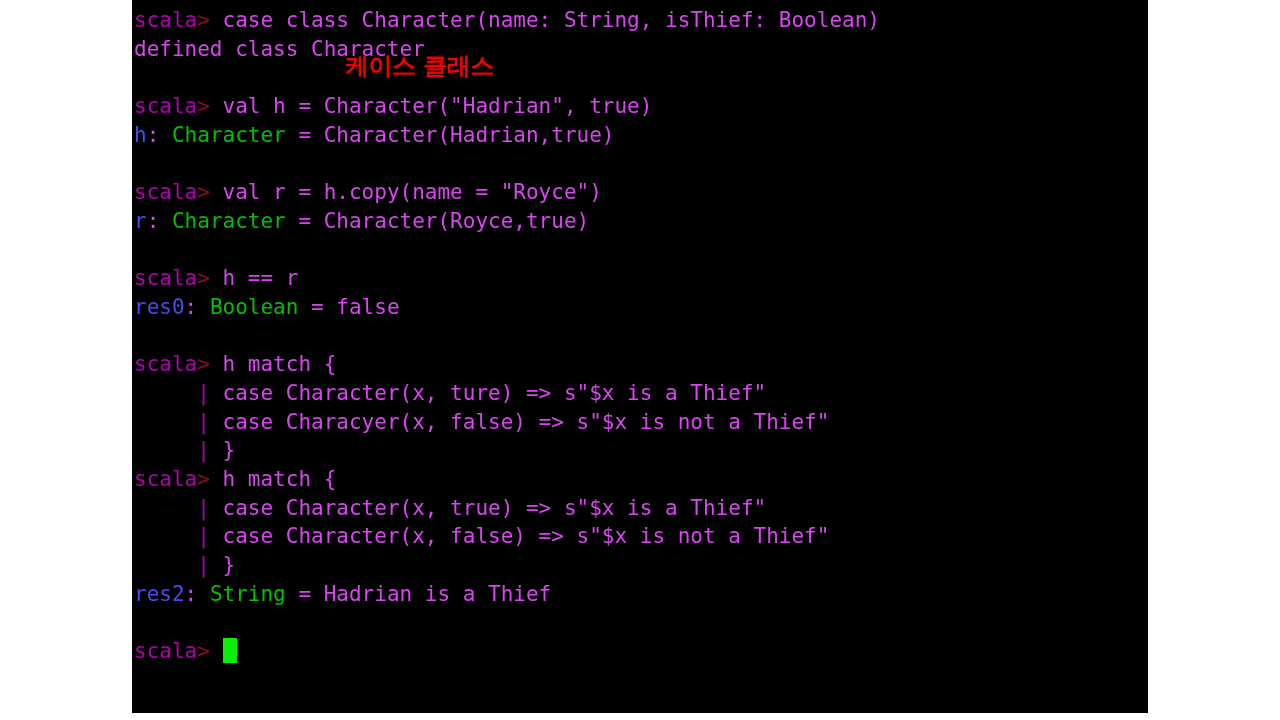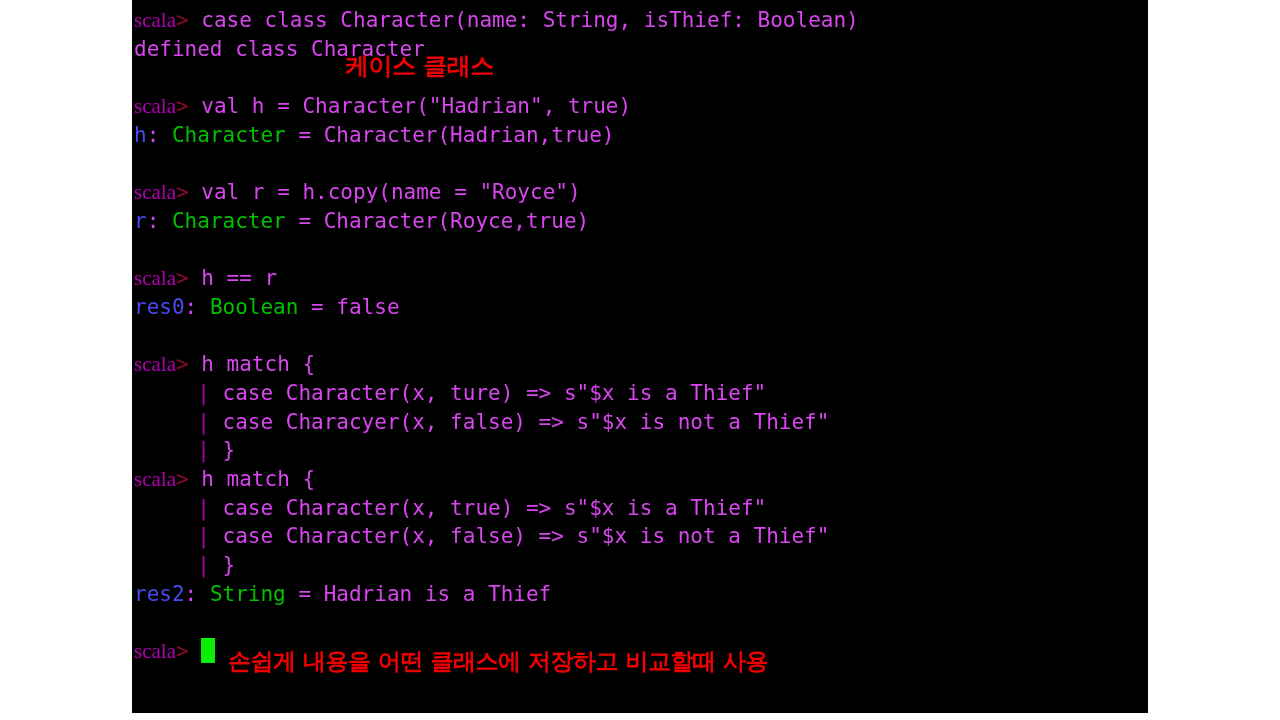--- a/index.html
+++ b/index.html
@@ -34,21 +34,21 @@
     font-size: 21px;
     line-height: 28.7px;
     letter-spacing: 0px;
     white-space: pre;
     color: #c8c8c8;
   }
   .line {
     height: 28.7px;
     white-space: pre;
   }
-  .prompt   { color: #b000b0; font-family: Liberation Serif, serif; }
+  .prompt   { color: #b000b0; }
   .arrow    { color: #8b0a2a; }
   .pipe     { color: #b000b0; }
   .ident    { color: #4a4aee; }
   .type     { color: #00c000; text-align: center; }
   .plain    { color: #d946ef; }
   .blank    { color: transparent; }
   .cursor {
     display: inline-block;
     width: 14px;
     height: 25px;
@@ -79,15 +79,14 @@
 <body>
 
 <div id="screen">
 
   <div id="terminal">
     <div class="console" id="console"><div class="line"><span class="prompt">scala</span><span class="arrow">&gt;</span><span class="plain"> case class Character(name: String, isThief: Boolean)</span></div><div class="line"><span class="plain">defined class Character</span></div><div class="line"><span class="blank">&nbsp;</span></div><div class="line"><span class="prompt">scala</span><span class="arrow">&gt;</span><span class="plain"> val h = Character("Hadrian", true)</span></div><div class="line"><span class="ident">h</span><span class="plain">: </span><span class="type">Character</span><span class="plain"> = Character(Hadrian,true)</span></div><div class="line"><span class="blank">&nbsp;</span></div><div class="line"><span class="prompt">scala</span><span class="arrow">&gt;</span><span class="plain"> val r = h.copy(name = "Royce")</span></div><div class="line"><span class="ident">r</span><span class="plain">: </span><span class="type">Character</span><span class="plain"> = Character(Royce,true)</span></div><div class="line"><span class="blank">&nbsp;</span></div><div class="line"><span class="prompt">scala</span><span class="arrow">&gt;</span><span class="plain"> h == r</span></div><div class="line"><span class="ident">res0</span><span class="plain">: </span><span class="type">Boolean</span><span class="plain"> = false</span></div><div class="line"><span class="blank">&nbsp;</span></div><div class="line"><span class="prompt">scala</span><span class="arrow">&gt;</span><span class="plain"> h match {</span></div><div class="line"><span class="plain">     </span><span class="pipe">|</span><span class="plain"> case Character(x, ture) =&gt; s"$x is a Thief"</span></div><div class="line"><span class="plain">     </span><span class="pipe">|</span><span class="plain"> case Characyer(x, false) =&gt; s"$x is not a Thief"</span></div><div class="line"><span class="plain">     </span><span class="pipe">|</span><span class="plain"> }</span></div><div class="line"><span class="prompt">scala</span><span class="arrow">&gt;</span><span class="plain"> h match {</span></div><div class="line"><span class="plain">     </span><span class="pipe">|</span><span class="plain"> case Character(x, true) =&gt; s"$x is a Thief"</span></div><div class="line"><span class="plain">     </span><span class="pipe">|</span><span class="plain"> case Character(x, false) =&gt; s"$x is not a Thief"</span></div><div class="line"><span class="plain">     </span><span class="pipe">|</span><span class="plain"> }</span></div><div class="line"><span class="ident">res2</span><span class="plain">: </span><span class="type">String</span><span class="plain"> = Hadrian is a Thief</span></div><div class="line"><span class="blank">&nbsp;</span></div><div class="line"><span class="prompt">scala</span><span class="arrow">&gt;</span><span class="plain"> </span><span class="cursor"></span></div></div>
   </div>
 
   <div class="anno" id="anno-case-class">케이스 클래스</div>
 
-  <div class="anno" id="anno-usage">손쉽게 내용을 어떤 클래스에 저장하고 비교할때 사용</div>
 
 </div>
 
 </body></html>

